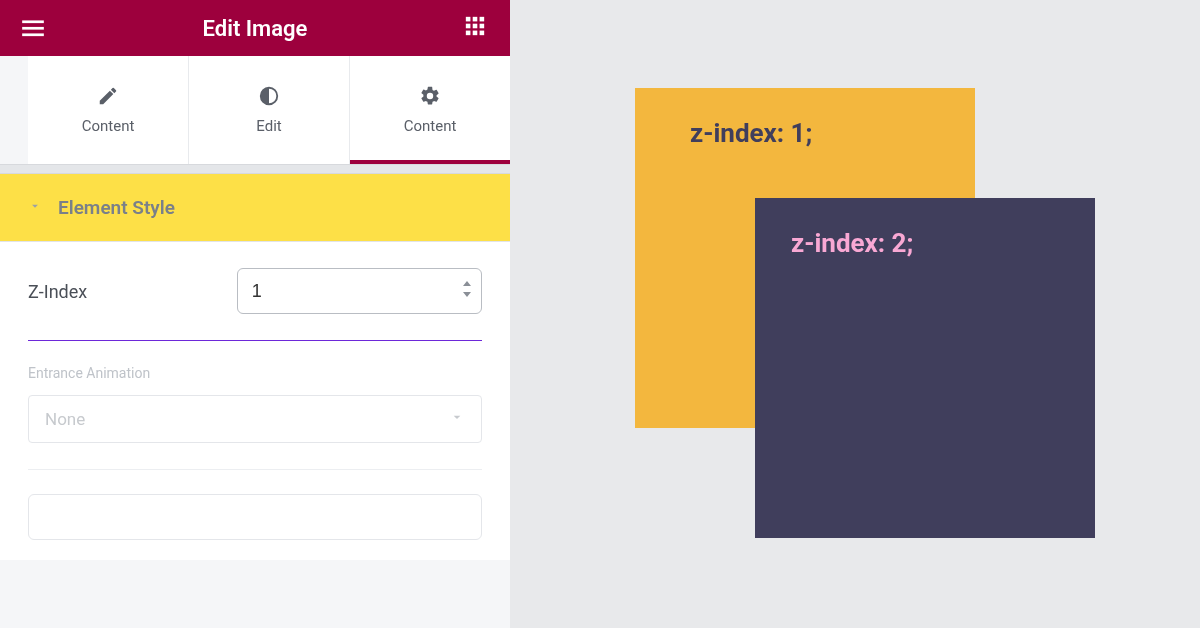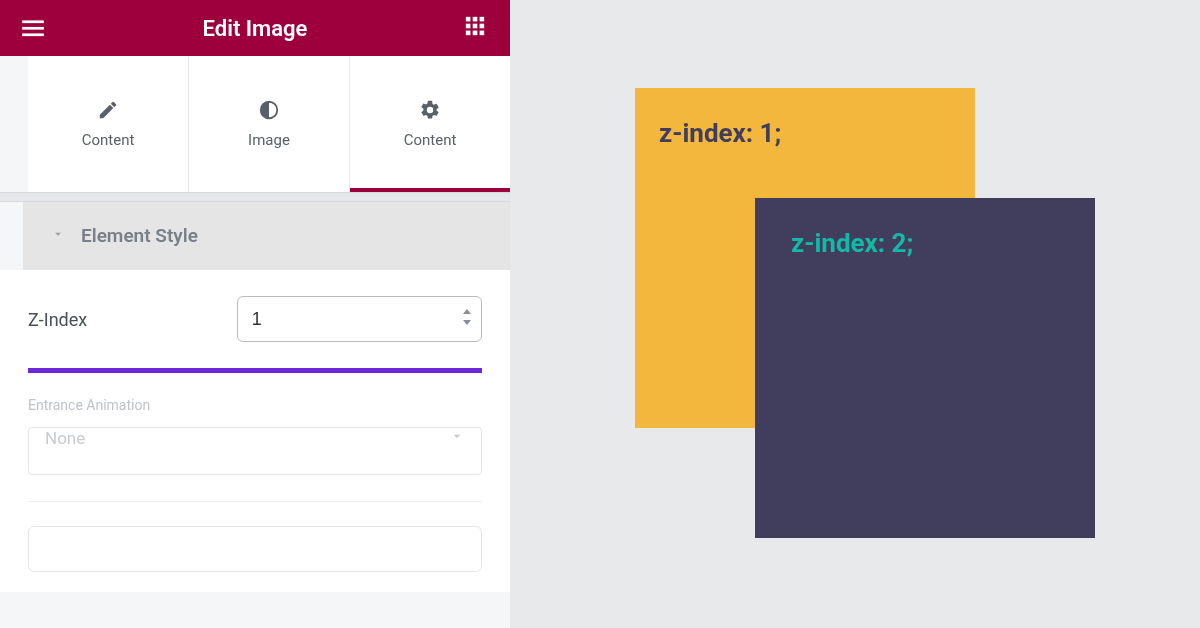--- a/index.html
+++ b/index.html
@@ -41,21 +41,21 @@
 .hamburger-icon, .grid-icon {
   color: #fff;
   width: 26px;
   height: 26px;
   cursor: pointer;
   z-index: 1;
 }
 .tabs {
   display: flex;
   background: #fff;
-  height: 136px;
+  height: 108px;
   margin-left: 28px;
 }
 .tab {
   flex: 1;
   display: flex;
   flex-direction: column;
   align-items: center;
   justify-content: center;
   gap: 10px;
   cursor: pointer;
@@ -86,41 +86,40 @@
   height: 10px;
   background: #e4e6e9;
   border-top: 1px solid #d7d9dd;
   border-bottom: 1px solid #d7d9dd;
 }
 .section-header {
   display: flex;
   align-items: center;
   gap: 16px;
   padding: 22px 28px;
-  background: #e5e5e5;
+  background: #fde047;
   border-bottom: 1px solid #e2e4e8;
-  margin-left: 23px;
 }
 .caret-icon {
   color: #9aa0a8;
 }
 .section-title {
   font-size: 19px;
   font-weight: 600;
   color: #7a8089;
 }
 .section-body {
   background: #fff;
   padding: 0 28px 20px;
 }
 .field-row {
   display: flex;
   align-items: center;
   padding: 26px 0;
-  border-bottom: 5px solid #6d28d9;
+  border-bottom: 1px solid #6d28d9;
 }
 .field-label {
   flex: 0 0 46%;
   font-size: 18px;
   color: #4a4f57;
 }
 .field-control {
   flex: 1;
 }
 .num-input {
@@ -149,57 +148,58 @@
 .field-stack .stack-label {
   font-size: 14px;
   color: #bfc3c9;
   margin-bottom: 14px;
 }
 .select-box {
   height: 48px;
   border: 1px solid #e4e6ea;
   border-radius: 4px;
   display: flex;
+  align-items: center;
   justify-content: space-between;
   padding: 0 16px;
   color: #c7cace;
   font-size: 17px;
   background: #fff;
 }
 .right-area {
   flex: 1;
   position: relative;
   background: #e8e9eb;
 }
 .box1 {
   position: absolute;
   left: 125px;
   top: 88px;
   width: 340px;
   height: 340px;
   background: #f3b73e;
-  padding: 30px 24px;
+  padding: 30px 55px;
   z-index: 1;
 }
 .box2 {
   position: absolute;
   left: 245px;
   top: 198px;
   width: 340px;
   height: 340px;
   background: #403e5c;
   padding: 30px 36px;
   z-index: 2;
 }
 .box-label {
   font-size: 26px;
   font-weight: 700;
 }
 .box1 .box-label { color: #403e5c; }
-.box2 .box-label { color: #14b8a6; }
+.box2 .box-label { color: #f9a8d4; }
 </style>
 </head>
 <body>
 
 <div class="panel">
 
   <div class="header">
     <span class="hamburger-icon">
       <svg viewBox="0 0 24 24" width="26" height="26" fill="currentColor">
           <rect x="2" y="5" width="20" height="2.5"></rect>
@@ -231,21 +231,21 @@
           </svg>
       </span>
       <span class="tab-label">Content</span>
     </div>
     <div class="tab">
       <span class="tab-icon">
         <svg viewBox="0 0 24 24" width="22" height="22" fill="currentColor">
             <path d="M12 2a10 10 0 1 0 0 20 10 10 0 0 0 0-20zm0 18V4a8 8 0 0 1 0 16z"></path>
           </svg>
       </span>
-      <span class="tab-label">Image</span>
+      <span class="tab-label">Edit</span>
     </div>
     <div class="tab active">
       <span class="tab-icon">
         <svg viewBox="0 0 24 24" width="22" height="22" fill="currentColor">
             <path d="M19.14 12.94a7.49 7.49 0 0 0 .05-.94 7.49 7.49 0 0 0-.05-.94l2.03-1.58a.5.5 0 0 0 .12-.64l-1.92-3.32a.5.5 0 0 0-.61-.22l-2.39.96a7.03 7.03 0 0 0-1.62-.94l-.36-2.54A.5.5 0 0 0 13.9 2h-3.84a.5.5 0 0 0-.49.42l-.36 2.54c-.58.24-1.12.56-1.62.94l-2.39-.96a.5.5 0 0 0-.61.22L2.67 8.48a.5.5 0 0 0 .12.64l2.03 1.58a7.49 7.49 0 0 0-.05.94c0 .32.02.63.05.94l-2.03 1.58a.5.5 0 0 0-.12.64l1.92 3.32c.14.24.43.34.61.22l2.39-.96c.5.38 1.04.7 1.62.94l.36 2.54a.5.5 0 0 0 .49.42h3.84a.5.5 0 0 0 .49-.42l.36-2.54c.58-.24 1.12-.56 1.62-.94l2.39.96c.18.12.47.02.61-.22l1.92-3.32a.5.5 0 0 0-.12-.64l-2.03-1.58zM12 15.5A3.5 3.5 0 1 1 12 8.5a3.5 3.5 0 0 1 0 7z"></path>
           </svg>
       </span>
       <span class="tab-label">Content</span>
     </div>
   </div>

